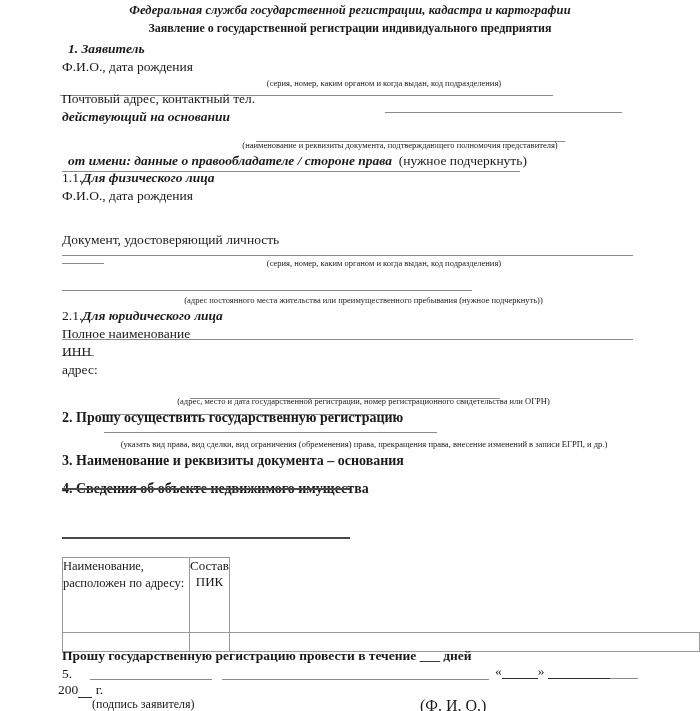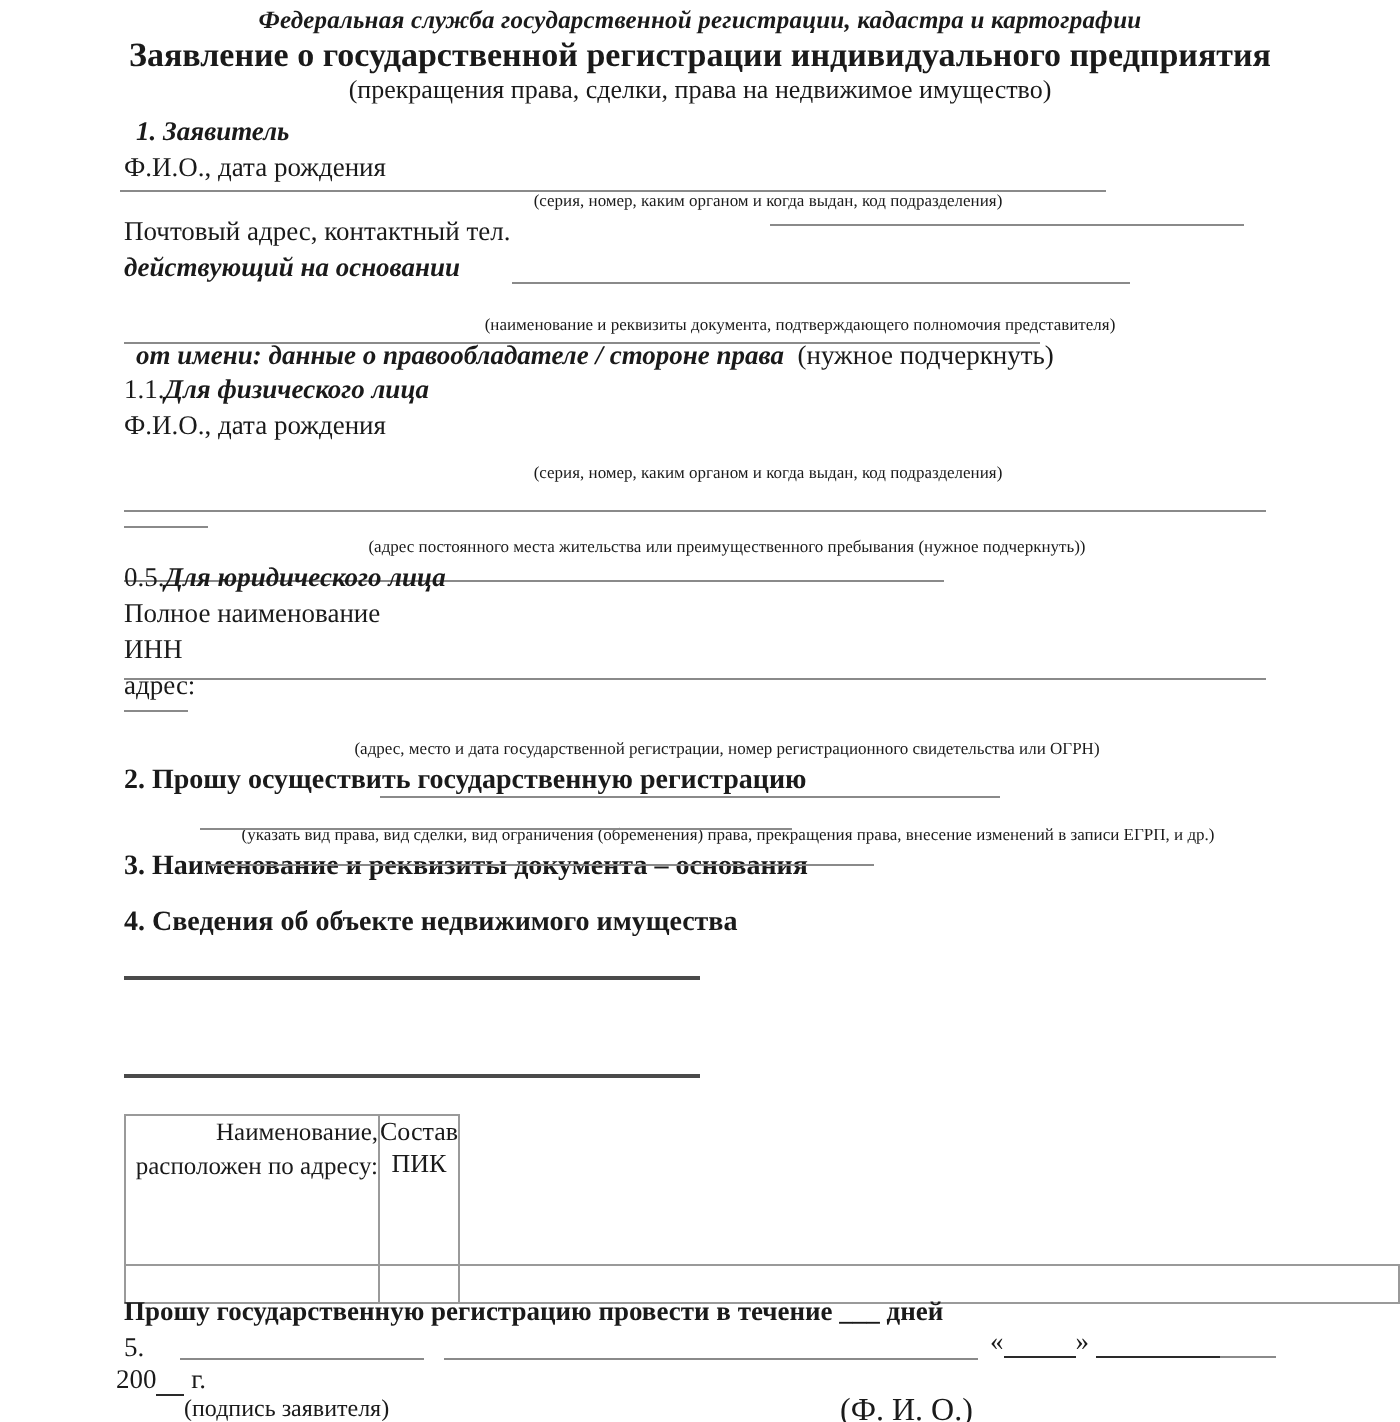--- a/index.html
+++ b/index.html
@@ -30,21 +30,21 @@
   }
   .hdr-1 {
     font-weight: bold;
     font-style: italic;
     font-size: 12.5px;
     letter-spacing: 0.1px;
     padding-top: 2px;
   }
   .hdr-2 {
     font-weight: bold;
-    font-size: 17px;
+    font-size: 12px;
     padding-top: 2px;
   }
   .hdr-3 {
     font-weight: normal;
     font-size: 13px;
     padding-top: 1px;
   }
   .row {
     position: relative;
     font-size: 13.5px;
@@ -119,21 +119,21 @@
     border-collapse: collapse;
     font-size: 12.5px;
   }
   .obj-table td {
     border: 1px solid #9a9a9a;
     vertical-align: top;
     padding: 0;
   }
   .cell-name {
     width: 126px;
-    text-align: right;
+    text-align: left;
     vertical-align: middle;
     line-height: 17px;
     padding: 6px 8px 8px 8px;
     height: 74px;
   }
   .cell-head {
     text-align: center;
     padding-top: 4px;
     vertical-align: top;
     font-size: 13px;
@@ -184,21 +184,20 @@
   }
 </style>
 </head>
 <body>
 
 <div class="page">
 
   <div class="hdr">
     <div class="hdr-1">Федеральная служба государственной регистрации, кадастра и картографии</div>
     <div class="hdr-2">Заявление о государственной регистрации индивидуального предприятия</div>
-    <div class="hdr-3">(прекращения права, сделки, права на недвижимое имущество)</div>
   </div>
 
   <div style="height:4px"></div>
   <div class="sec-title">1. Заявитель</div>
 
   <div class="row" style="padding-top:2px">Ф.И.О., дата рождения</div>
 
   <div class="arule" style="left:60px; top:95px; width:493px;"></div>
 
   <div class="arule" style="left:385px; top:112px; width:237px;"></div>
@@ -223,33 +222,34 @@
 
   <div class="row" style="padding-top:1px">
     <span>1.1.</span><span class="bold-it">Для физического лица</span>
   </div>
 
   <div class="row" style="padding-top:2px">Ф.И.О., дата рождения</div>
 
   <div class="arule" style="left:62px; top:255px; width:571px;"></div>
   <div class="arule" style="left:62px; top:263px; width:42px;"></div>
 
+  <div class="row" style="padding-top:28px">Документ, удостоверяющий личность</div>
 
   <div class="arule" style="left:62px; top:290px; width:410px;"></div>
 
   <div class="caption indent-a" style="padding-top:10px">(серия,  номер, каким органом и когда выдан, код подразделения)</div>
 
 
   <div class="arule" style="left:62px; top:339px; width:571px;"></div>
   <div class="arule" style="left:62px; top:355px; width:32px;"></div>
 
   <div class="caption indent-b" style="padding-top:26px">(адрес постоянного места жительства или преимущественного пребывания (нужное подчеркнуть))</div>
 
   <div class="row" style="padding-top:2px">
-    <span>0.5.</span><span class="bold-it">Для юридического лица</span>
+    <span>2.1.</span><span class="bold-it">Для юридического лица</span>
   </div>
 
   <div class="row" style="padding-top:2px">
     <span>Полное наименование</span>
   </div>
   <div class="arule" style="left:190px; top:398px; width:310px;"></div>
 
   <div class="row" style="padding-top:2px">
     <span>ИНН</span>
   </div>

